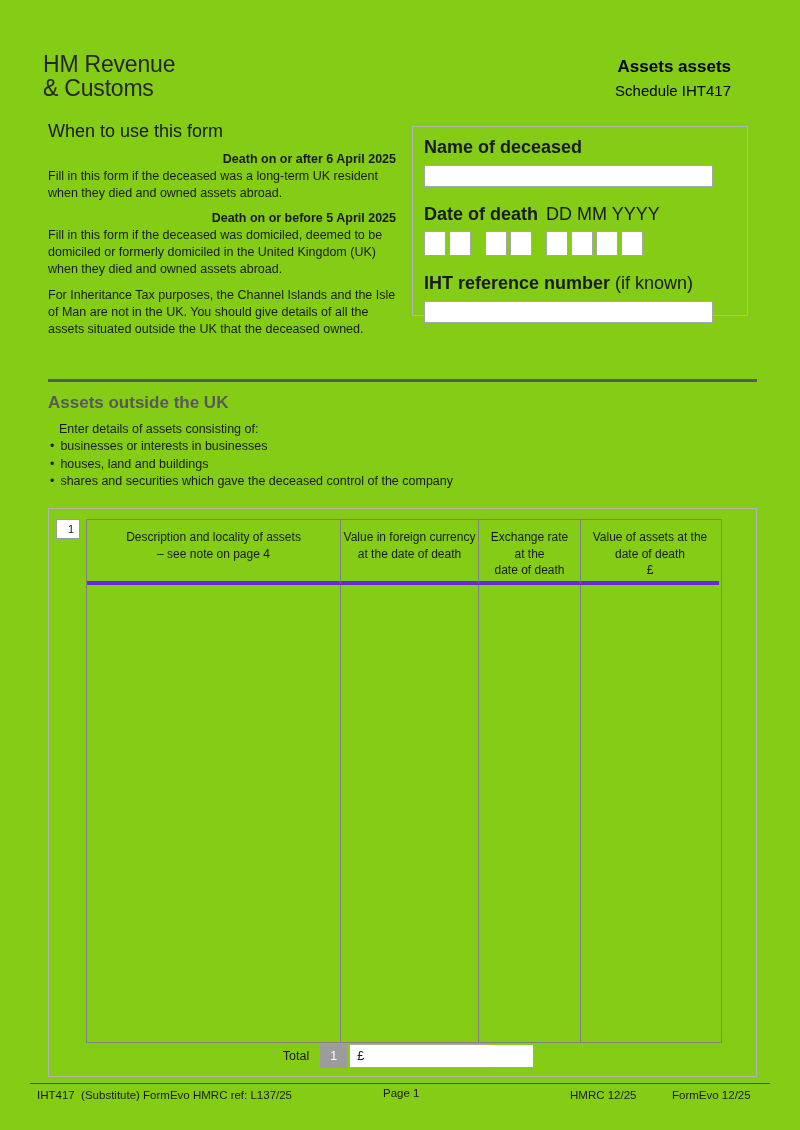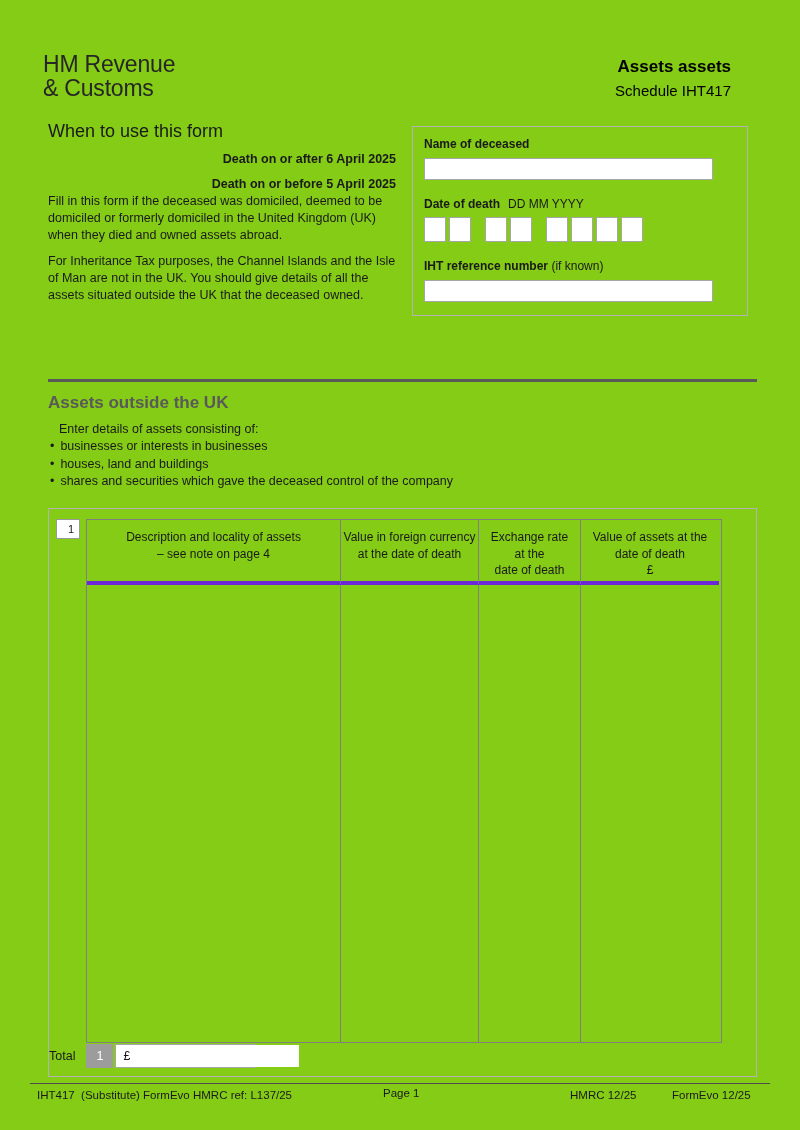--- a/index.html
+++ b/index.html
@@ -14,21 +14,21 @@
 
   
   .intro { position:absolute; left:48px; top:120px; width:348px; }
   .intro h2 { font-size:18px; font-weight:normal; line-height:22px; margin-bottom:9px; }
   .intro h3 { font-size:12.5px; font-weight:bold; line-height:17px; margin-top:8px;text-align:right; }
   .intro p  { font-size:12.5px; line-height:17px; margin-top:0; margin-bottom:8px; }
   .intro p.spaced { margin-top:9px; }
 
   
   .details-box { position:absolute; left:412px; top:126px; width:336px; height:190px; border:1px solid #b3b3b3; padding:10px 11px; }
-  .details-box .lbl { font-size:12px; }
+  .details-box .lbl { font-size:18px; }
   .details-box .lbl b { font-weight:bold; }
   .field-input { display:block; width:289px; height:22px; border:1px solid #a6a6a6; background:#fff; margin-top:7px;
                  font-family:"Liberation Sans", sans-serif; font-size:12.5px; padding:0 5px; outline:none; }
   .dod-label { margin-top:17px; }
   .dod-format { font-weight:normal; margin-left:8px; }
   .date-boxes { display:flex; margin-top:6px; }
   .date-group { display:flex; gap:3px; margin-right:14px; }
   .date-group:last-child { margin-right:0; }
   .date-box { width:22px; height:25px; border:1px solid #a6a6a6; background:#fff; text-align:center;
               font-family:"Liberation Sans", sans-serif; font-size:12.5px; padding:0; outline:none; }
@@ -46,21 +46,21 @@
   
   .assets-container { position:absolute; left:48px; top:508px; width:709px; height:569px; border:1px solid #b3b3b3; }
   .item-num { position:absolute; left:7px; top:10px; width:24px; height:20px; border:1px solid #999;
               font-size:11px; line-height:18px; text-align:right; padding-right:5px; background:#fff; }
   .assets-table { position:absolute; left:37px; top:10px; width:636px; height:524px; border:1px solid #808080;
                   display:grid; grid-template-columns:254px 138px 102px 138px; grid-template-rows:65px 1fr; }
   .assets-table .cell { border-right:1px solid #808080; }
   .assets-table .cell:nth-child(4n) { border-right:none; }
   .assets-table .th { border-bottom:4px solid #6d28d9; font-size:12px; line-height:16.5px; text-align:center;
                       padding-top:9px; }
-  .total-row { position:absolute; left:0; top:535px; width:675px; display:flex; justify-content:flex-start; align-items:center; }
+  .total-row { position:absolute; left:0; top:535px; width:675px; display:flex; justify-content:center; align-items:center; }
   .total-label { font-size:12.5px; margin-right:11px; }
   .total-num { width:27px; height:24px; background:#9c9c9c; color:#fff; font-size:12.5px; line-height:24px;
                text-align:center; margin-right:2px; }
   .total-input { width:141px; height:24px; border:1px solid #a6a6a6; background:#fff; display:flex; align-items:center; }
   .total-input .cur { font-size:12.5px; padding-left:7px; }
   .total-input input { border:none; outline:none; flex:1; height:100%; font-family:"Liberation Sans", sans-serif; font-size:12.5px; padding:0 4px; }
 
   
   .footer-line { position:absolute; left:30px; top:1083px; width:740px; height:1px; background:#4d4d4d; }
   .footer span { position:absolute; font-size:11.5px; color:#1a1a1a; white-space:pre; }
@@ -79,20 +79,21 @@
     <div>&amp; Customs</div>
   </div>
   <div class="doc-title">
     <div class="title">Assets assets</div>
     <div class="subtitle">Schedule IHT417</div>
   </div>
 
   <div class="intro">
     <h2>When to use this form</h2>
     <h3>Death on or after 6 April 2025</h3>
+    <p>Fill in this form if the deceased was a long-term UK resident when they died and owned assets abroad.</p>
     <h3>Death on or before 5 April 2025</h3>
     <p>Fill in this form if the deceased was domiciled, deemed to be domiciled or formerly domiciled in the United Kingdom (UK) when they died and owned assets abroad.</p>
     <p class="spaced">For Inheritance Tax purposes, the Channel Islands and the Isle of Man are not in the UK. You should give details of all the assets situated outside the UK that the deceased owned.</p>
   </div>
 
   <div class="details-box">
     <div class="lbl">
       <b>Name of deceased</b>
     </div>
     <input type="text" class="field-input" style="">

